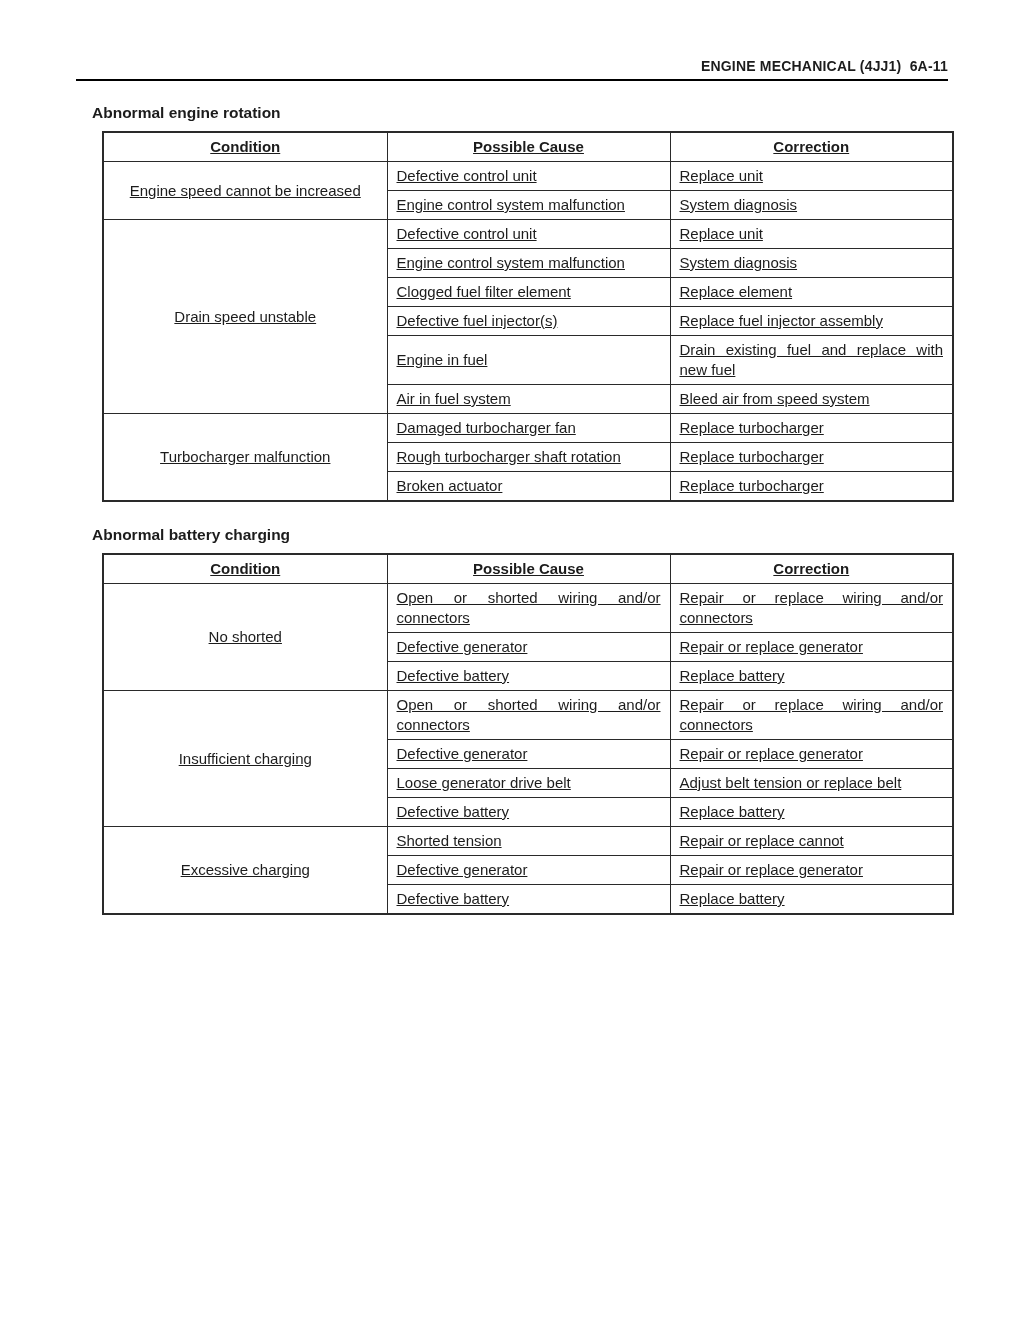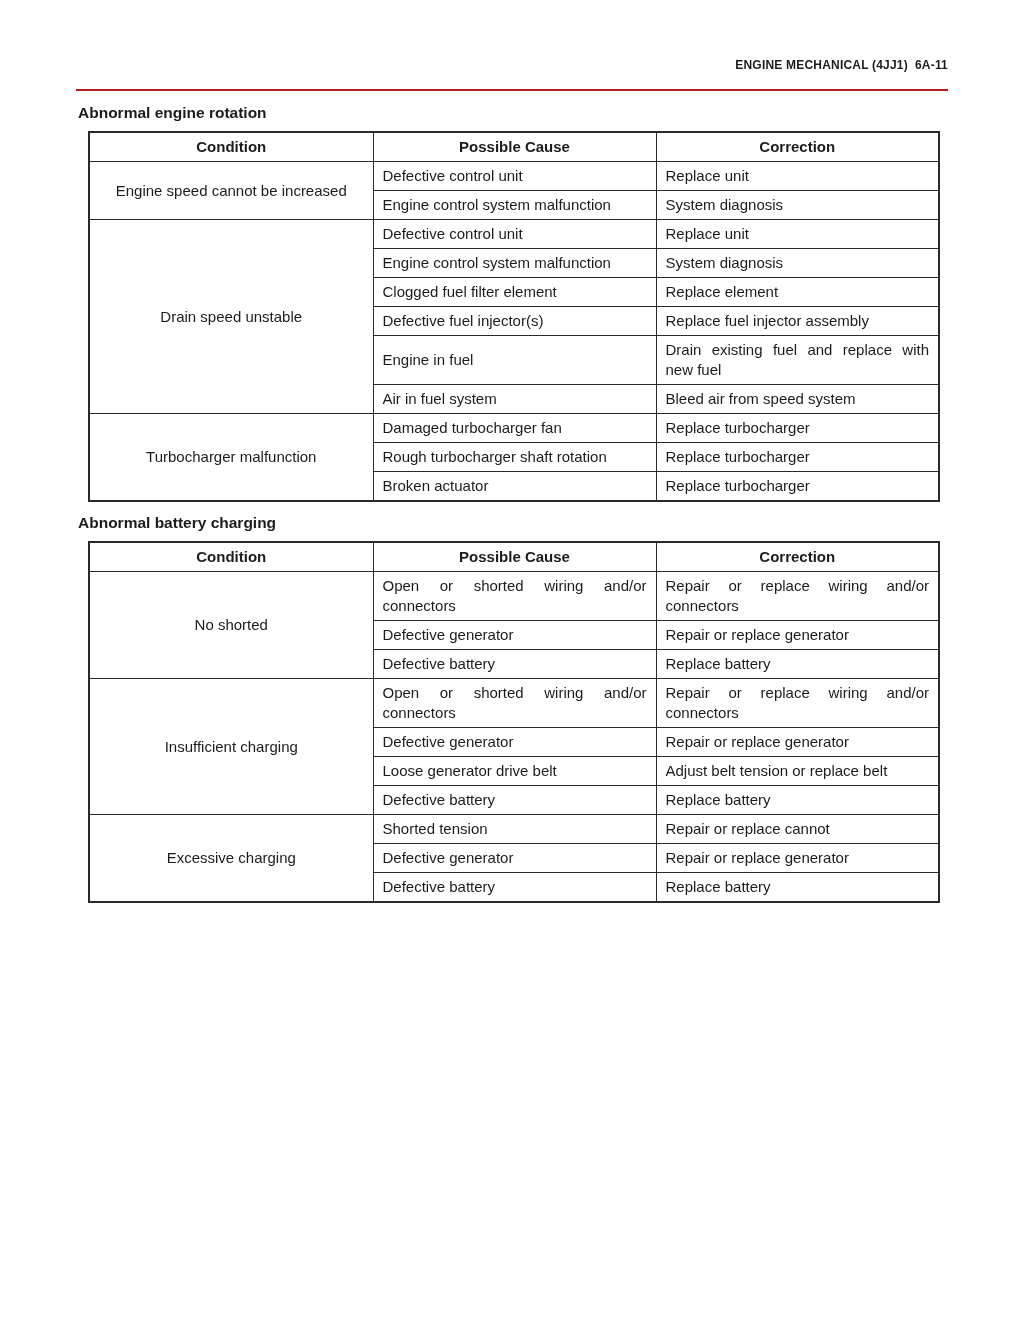--- a/index.html
+++ b/index.html
@@ -8,45 +8,46 @@
     background: #ffffff;
     font-family: "Liberation Sans", sans-serif;
     color: #1c1c1c;
     position: relative;
   }
   .page-header {
     position: absolute;
     left: 76px; right: 76px; top: 58px;
     text-align: right;
     font-weight: bold;
-    font-size: 12px;
+    font-size: 14px;
     letter-spacing: 0.2px;
     white-space: pre;
-    padding-bottom: 17px;
-    border-bottom: 2px solid #b91c1c;
+    padding-bottom: 5px;
+    border-bottom: 2px solid #000000;
   }
   .content {
     position: absolute;
-    left: 88px; top: 104px;
+    left: 102px; top: 104px;
     width: 850px;
   }
   .section-title {
     font-weight: bold;
     font-size: 15.5px;
     margin: 0 0 9px -10px;
   }
   .section-title.second {
-    margin-top: 12px;
+    margin-top: 24px;
   }
   table.trouble {
     border-collapse: collapse;
     width: 850px;
     table-layout: fixed;
     font-size: 15px;
     line-height: 20px;
+    text-decoration: underline;
   }
   table.trouble, table.trouble th, table.trouble td {
     border: 1px solid #2a2a2a;
   }
   table.trouble {
     border-width: 2px;
   }
   table.trouble th {
     font-weight: bold;
     text-align: center;

